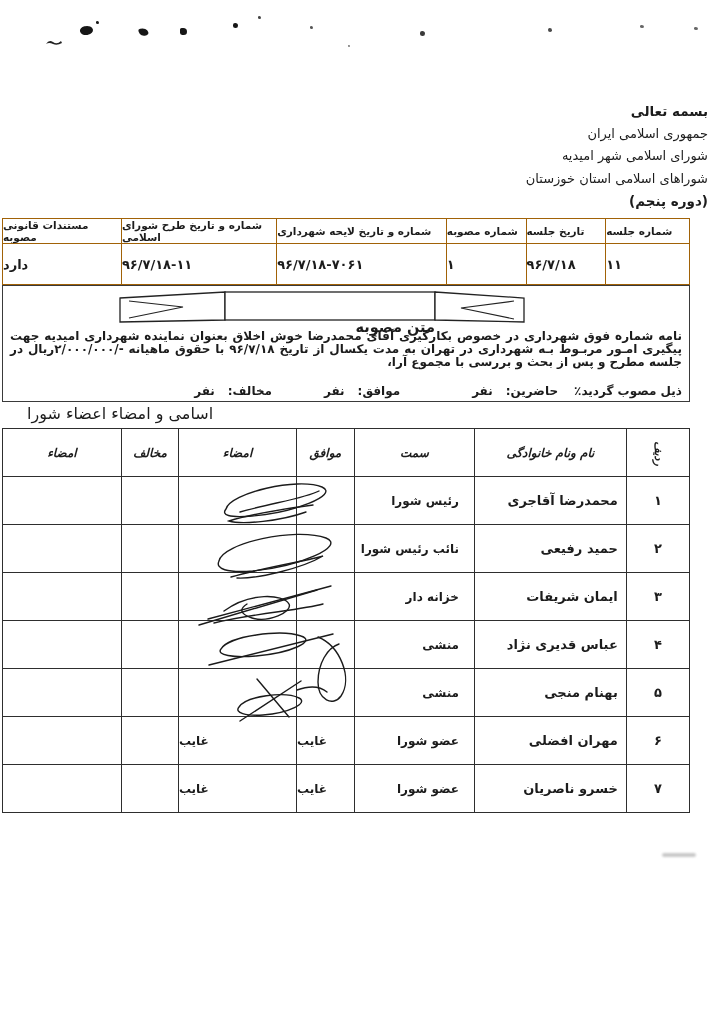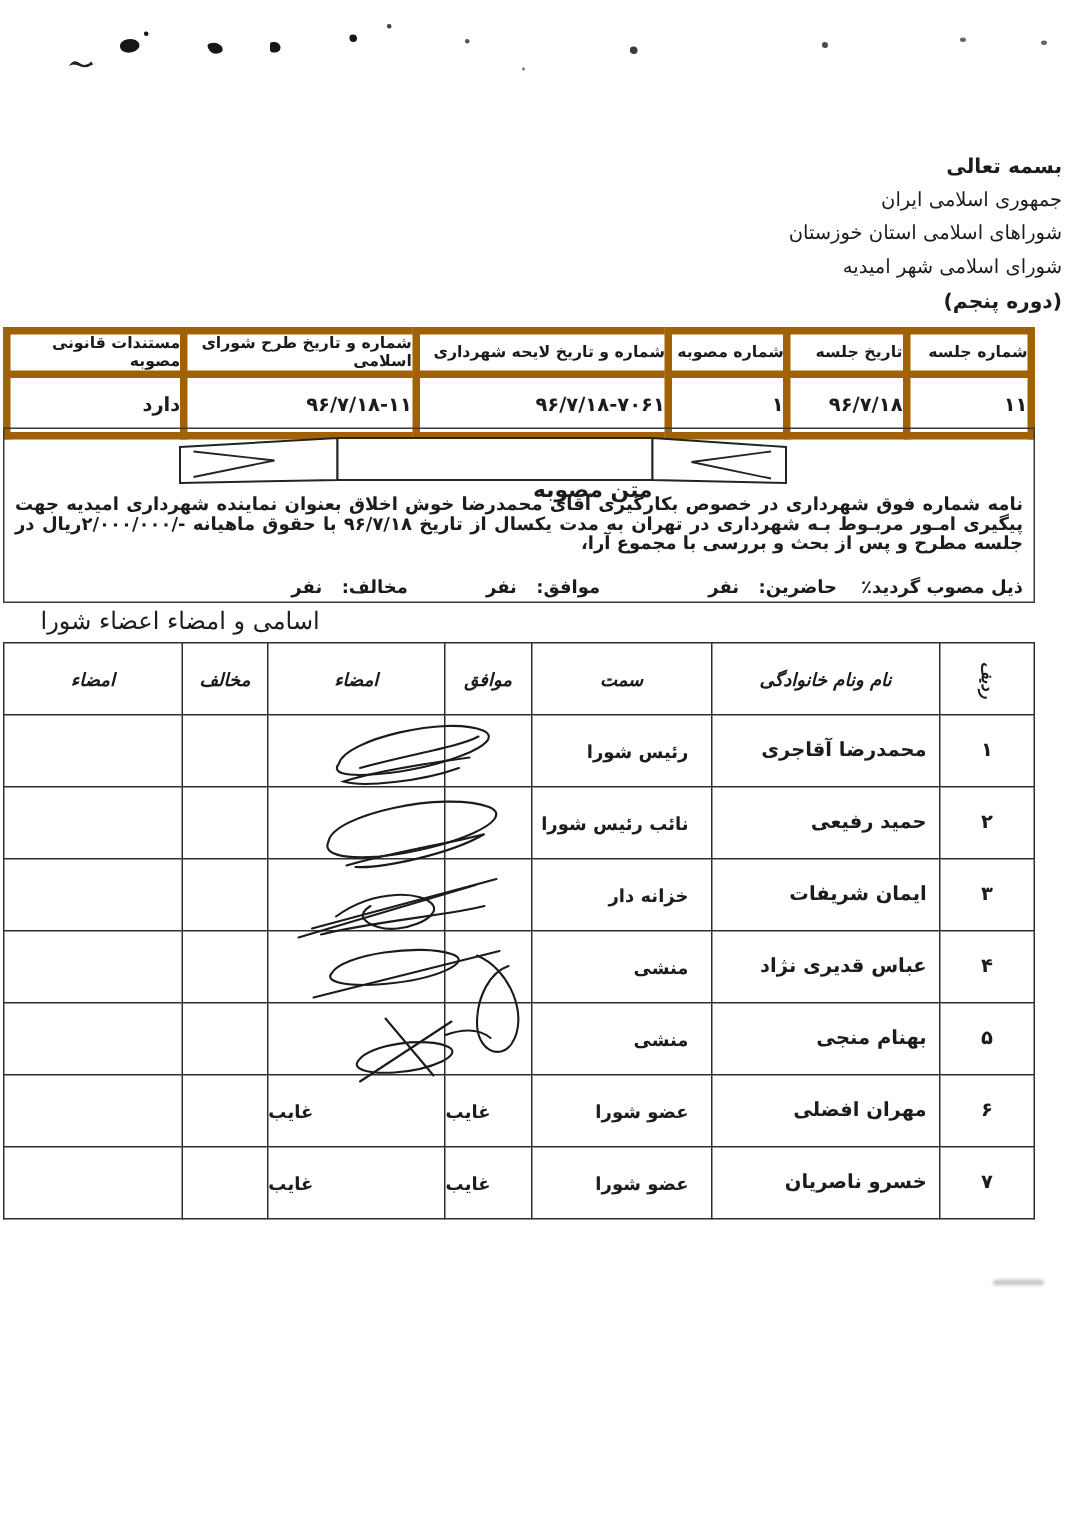--- a/index.html
+++ b/index.html
@@ -11,21 +11,21 @@
   .noise { position:absolute; background:#161616; border-radius:45% 60% 50% 55%; }
 
   
   .doc-header { position:absolute; top:100px; left:128px; width:580px; text-align:right; }
   .doc-header div { line-height:22.5px; font-size:13px; }
   .doc-header .hl-bold { font-weight:bold; font-size:13.5px; }
 
   
   table { border-collapse:collapse; table-layout:fixed; }
   .info-table { position:absolute; top:218px; right:36px; width:688px; direction:rtl; }
-  .info-table th, .info-table td { border:5px solid #a16207; text-align:right; vertical-align:middle; }
+  .info-table th, .info-table td { border:1px solid #a16207; text-align:left; vertical-align:middle; }
   .info-table th { height:24px; font-size:10.5px; font-weight:bold; }
   .info-table td { height:41px; font-size:13px; font-weight:bold; }
 
   
   .resolution-box { position:absolute; top:285px; right:36px; width:688px; height:117px;
      border:1px solid #3a3a3a; display:flex; flex-direction:column; }
   .banner-svg { position:absolute; top:3px; left:114px; width:410px; height:34px; }
   .banner-title { position:absolute; top:9px; left:222px; width:210px; text-align:right;
      font-weight:bold; font-size:14.5px;margin-top:24px; }
   .res-body { margin-top:42px; padding:2px 7px 0 7px; font-size:12px; font-weight:bold;
@@ -77,22 +77,22 @@
     <div class="noise" style="left:348px;top:45px;width:2px;height:2px;background:#777;"></div>
     <div class="noise" style="left:420px;top:31px;width:5px;height:5px;background:#3a3a3a;"></div>
     <div class="noise" style="left:548px;top:28px;width:4px;height:4px;background:#4a4a4a;"></div>
     <div class="noise" style="left:640px;top:25px;width:4px;height:3px;background:#666;"></div>
     <div class="noise" style="left:694px;top:27px;width:4px;height:3px;background:#666;"></div>
   </div>
 
   <div class="doc-header">
     <div class="hl-bold">بسمه تعالی</div>
     <div>جمهوری اسلامی ایران</div>
+    <div>شورای اسلامی شهر امیدیه</div>
     <div>شوراهای اسلامی استان خوزستان</div>
-    <div>شورای اسلامی شهر امیدیه</div>
     <div class="hl-bold">(دوره پنجم)</div>
   </div>
 
   <table class="info-table">
     <colgroup>
       <col style="width:12.2%">
         <col style="width:11.6%">
         <col style="width:11.6%">
       <col style="width:24.7%">
         <col style="width:22.6%">

